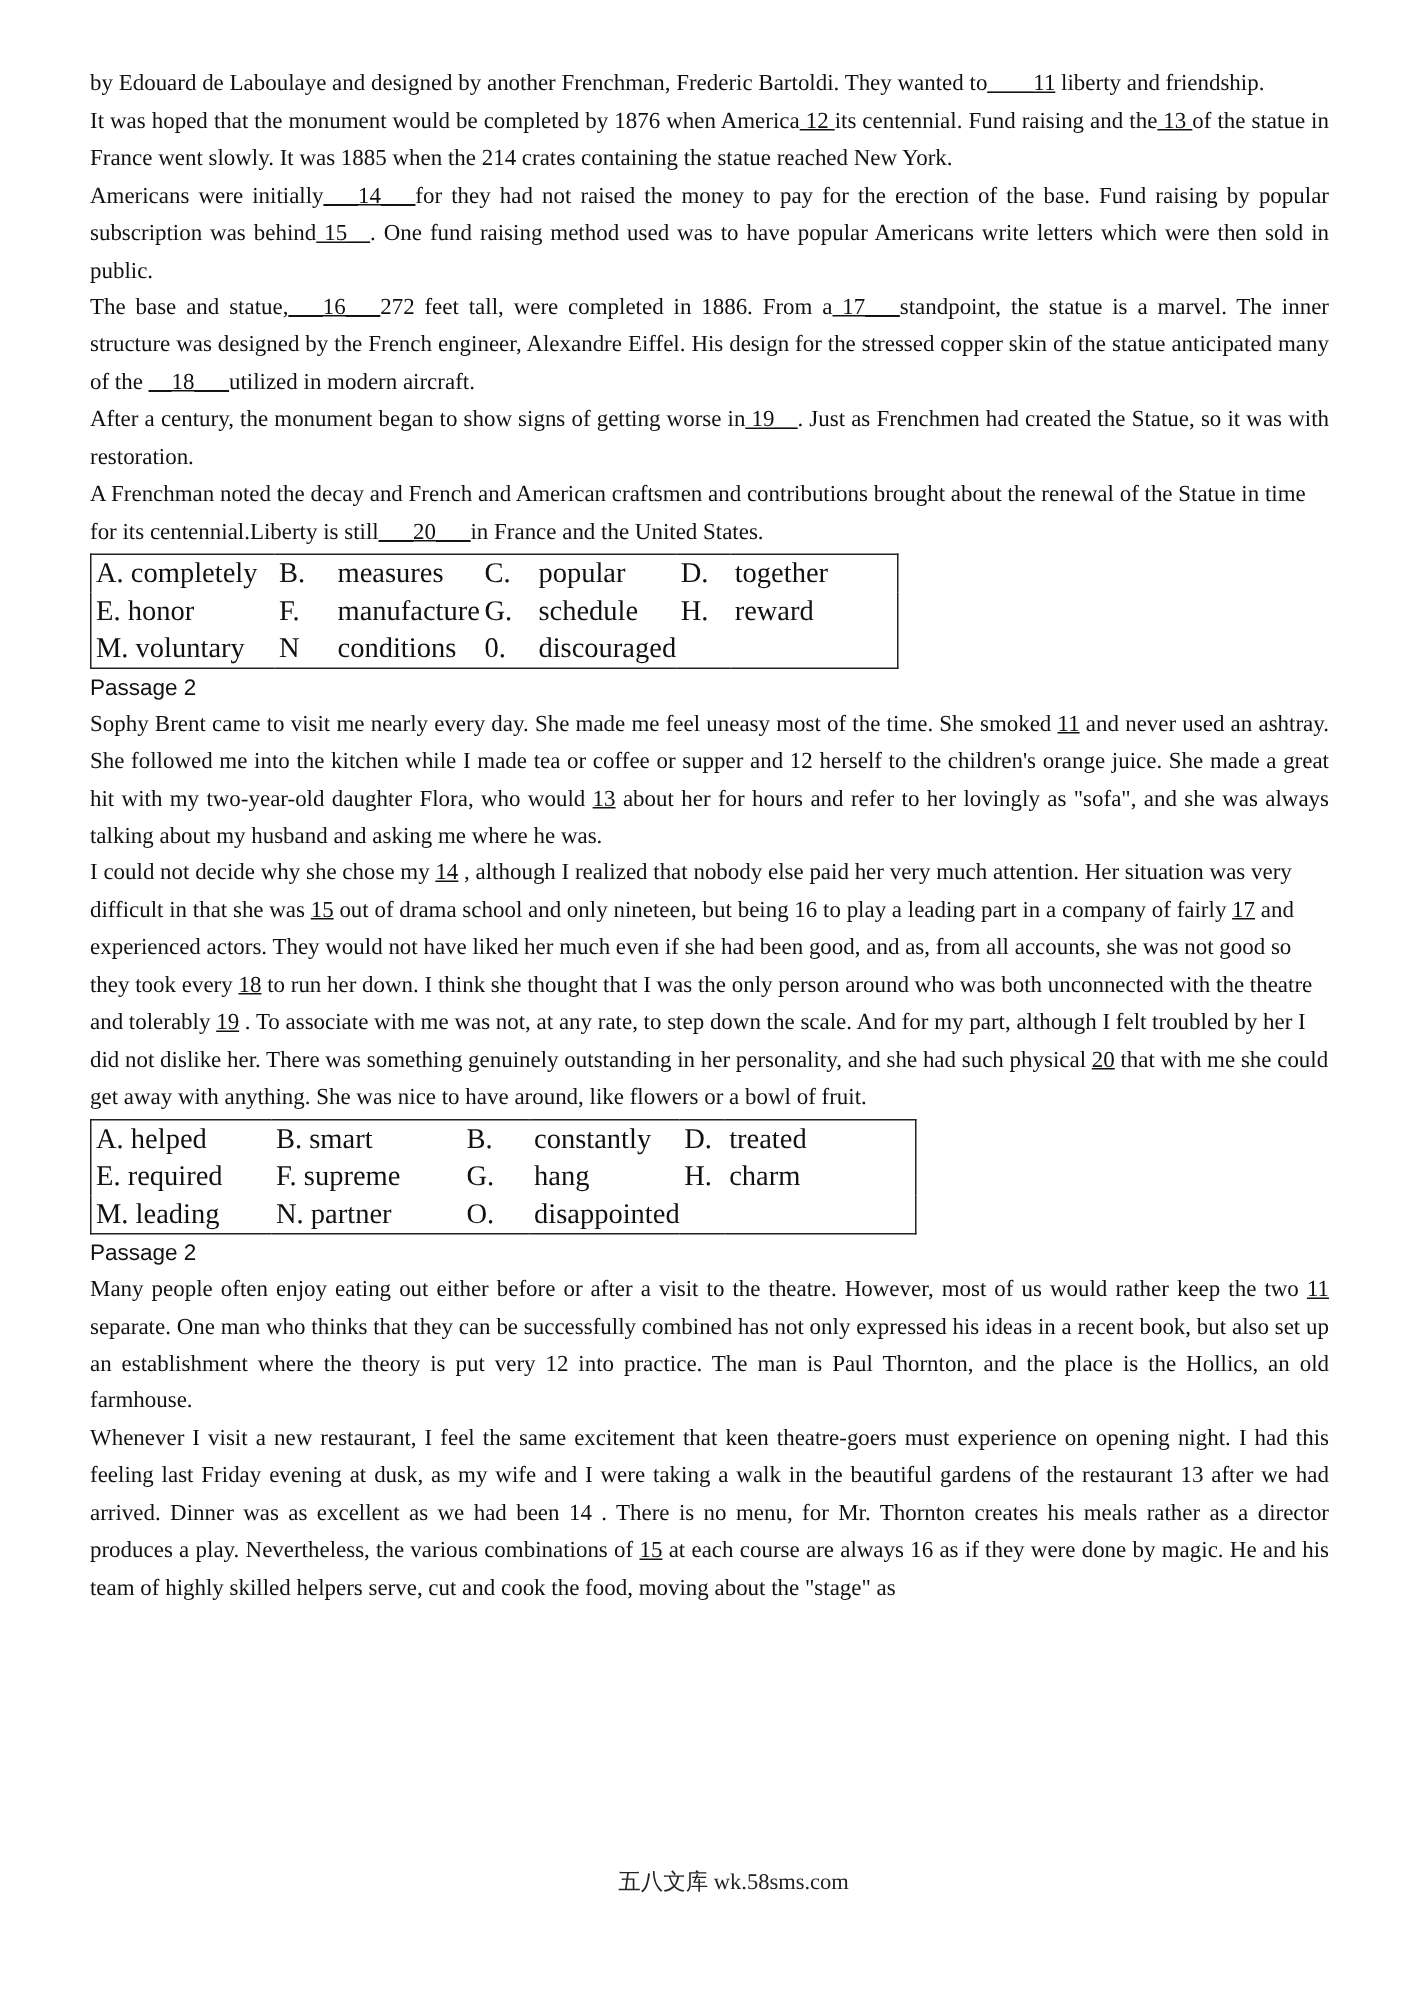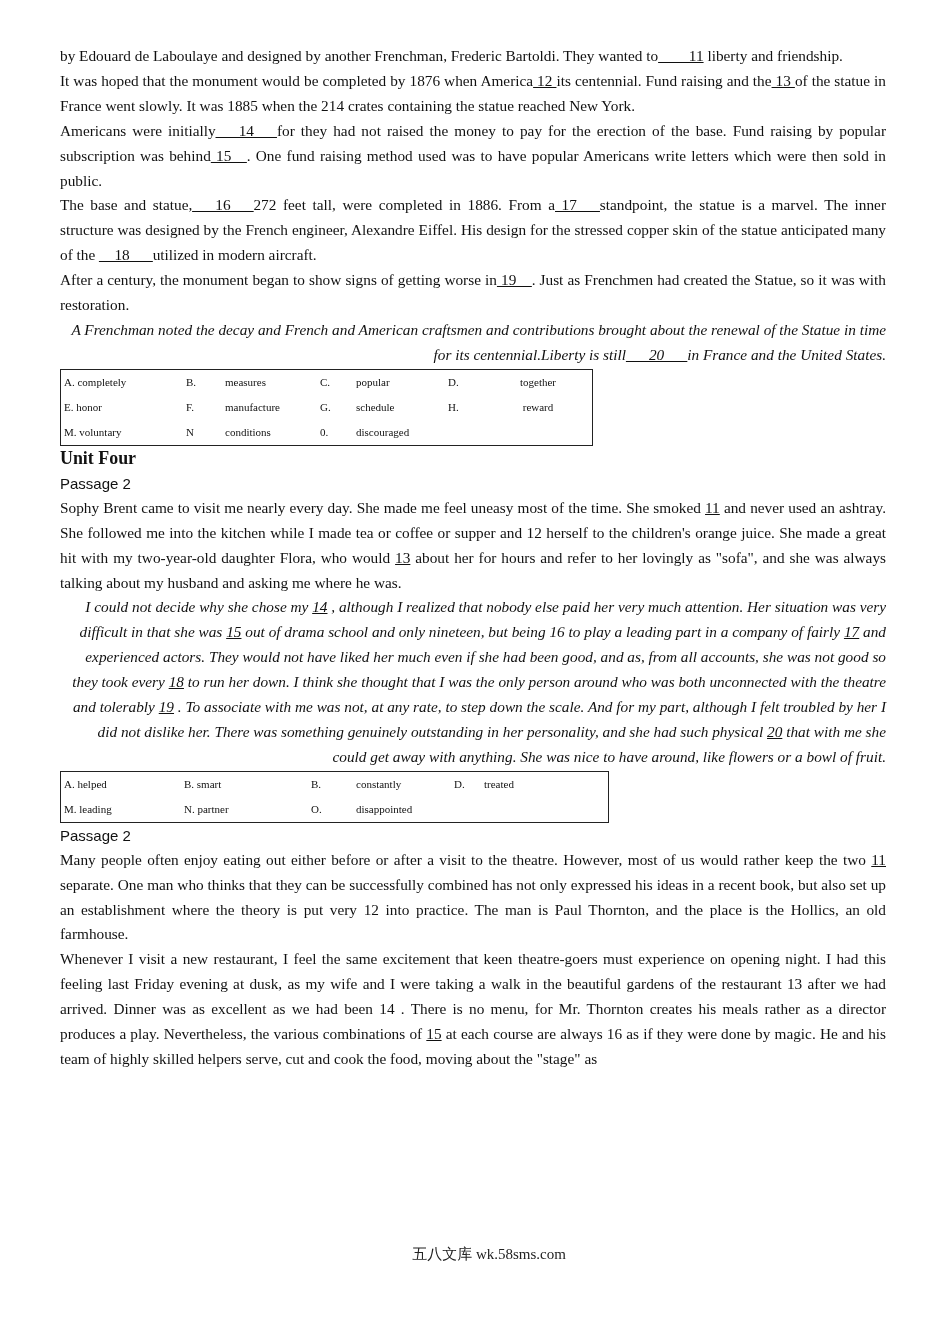--- a/index.html
+++ b/index.html
@@ -3,31 +3,31 @@
   <meta charset="utf-8">
   <style>
     html, body { margin: 0; padding: 0; background: #ffffff; }
     body {
       width: 950px; height: 1344px; position: relative; overflow: hidden;
       font-family: "Liberation Serif", "DejaVu Serif", serif;
       color: #111; font-size: 15.3px;
     }
     .page { position: absolute; left: 60px; top: 44px; width: 826px; }
     p.line { margin: 0; line-height: 24.9px; text-align: justify; }
-    p.line.last { text-align: right; font-style: italic; }
+    p.line.last { text-align: left; }
     .u { text-decoration: underline; }
     .heading { margin: 0; line-height: 25px; font-weight: bold; }
     .subheading { margin: 0; line-height: 25px; font-family: Liberation Sans, sans-serif; font-size: 15px; }
     table.opts {
       border-collapse: collapse; border: 1.3px solid #222;
-      margin: 1px 0 0 0; font-size: 11px;
+      margin: 1px 0 0 0; font-size: 19px;
     }
     table.opts td { padding: 0 0 0 3px; height: 25px; line-height: 25px; white-space: nowrap; vertical-align: middle; }
     .t1 td.c0 { width: 119px; } .t1 td.c1 { width: 36px; } .t1 td.c2 { width: 92px; }
-    .t1 td.c3 { width: 33px; } .t1 td.c4 { width: 89px; } .t1 td.c5 { width: 33px; } .t1 td.c6 { width: 108px; text-align: center; }
+    .t1 td.c3 { width: 33px; } .t1 td.c4 { width: 89px; } .t1 td.c5 { width: 33px; } .t1 td.c6 { width: 108px; }
     .t2 td.c0 { width: 117px; } .t2 td.c1 { width: 124px; } .t2 td.c2 { width: 42px; }
     .t2 td.c3 { width: 95px; } .t2 td.c4 { width: 27px; } .t2 td.c5 { width: 124px; }
     .footer {
       position: absolute; top: 1245px; left: 0; width: 978px; text-align: center;
       font-size: 15px; color: #222;
     }
   </style>
 </head>
 <body>
 
@@ -80,38 +80,45 @@
         <td class="c3">0.</td>
         <td class="c4">discouraged</td>
         <td class="c5"></td>
         <td class="c6"></td>
       </tr>
     </tbody>
       </table>
   </section>
 
   <section>
-    <h3 class="heading">Unit Four</h3>
     <div class="subheading">Passage 2</div>
     <p class="line">
       <span>Sophy Brent came to visit me nearly every day. She made me feel uneasy most of the time. She smoked </span><span class="u">11</span><span> and never used an ashtray. She followed me into the kitchen while I made tea or coffee or supper and 12 herself to the children's orange juice. She made a great hit with my two-year-old daughter Flora, who would </span><span class="u">13</span><span> about her for hours and refer to her lovingly as "sofa", and she was always talking about my husband and asking me where he was.</span>
     </p>
     <p class="line last">
       <span>I could not decide why she chose my </span><span class="u">14</span><span> , although I realized that nobody else paid her very much attention. Her situation was very difficult in that she was </span><span class="u">15</span><span> out of drama school and only nineteen, but being 16 to play a leading part in a company of fairly </span><span class="u">17</span><span> and experienced actors. They would not have liked her much even if she had been good, and as, from all accounts, she was not good so they took every </span><span class="u">18</span><span> to run her down. I think she thought that I was the only person around who was both unconnected with the theatre and tolerably </span><span class="u">19</span><span> . To associate with me was not, at any rate, to step down the scale. And for my part, although I felt troubled by her I did not dislike her. There was something genuinely outstanding in her personality, and she had such physical </span><span class="u">20</span><span> that with me she could get away with anything. She was nice to have around, like flowers or a bowl of fruit.</span>
     </p>
 
     <table class="opts t2">
       <tbody>
           <tr>
         <td class="c0">A. helped</td>
         <td class="c1">B. smart</td>
         <td class="c2">B.</td>
         <td class="c3">constantly</td>
         <td class="c4">D.</td>
         <td class="c5">treated</td>
+      </tr>
+      <tr>
+        <td class="c0">E.  required</td>
+        <td class="c1">F. supreme</td>
+        <td class="c2">G.</td>
+        <td class="c3">hang</td>
+        <td class="c4">H.</td>
+        <td class="c5">charm</td>
       </tr>
       <tr>
         <td class="c0">M. leading</td>
         <td class="c1">N.  partner</td>
         <td class="c2">O.</td>
         <td class="c3">disappointed</td>
         <td class="c4"></td>
         <td class="c5"></td>
       </tr>
     </tbody>

